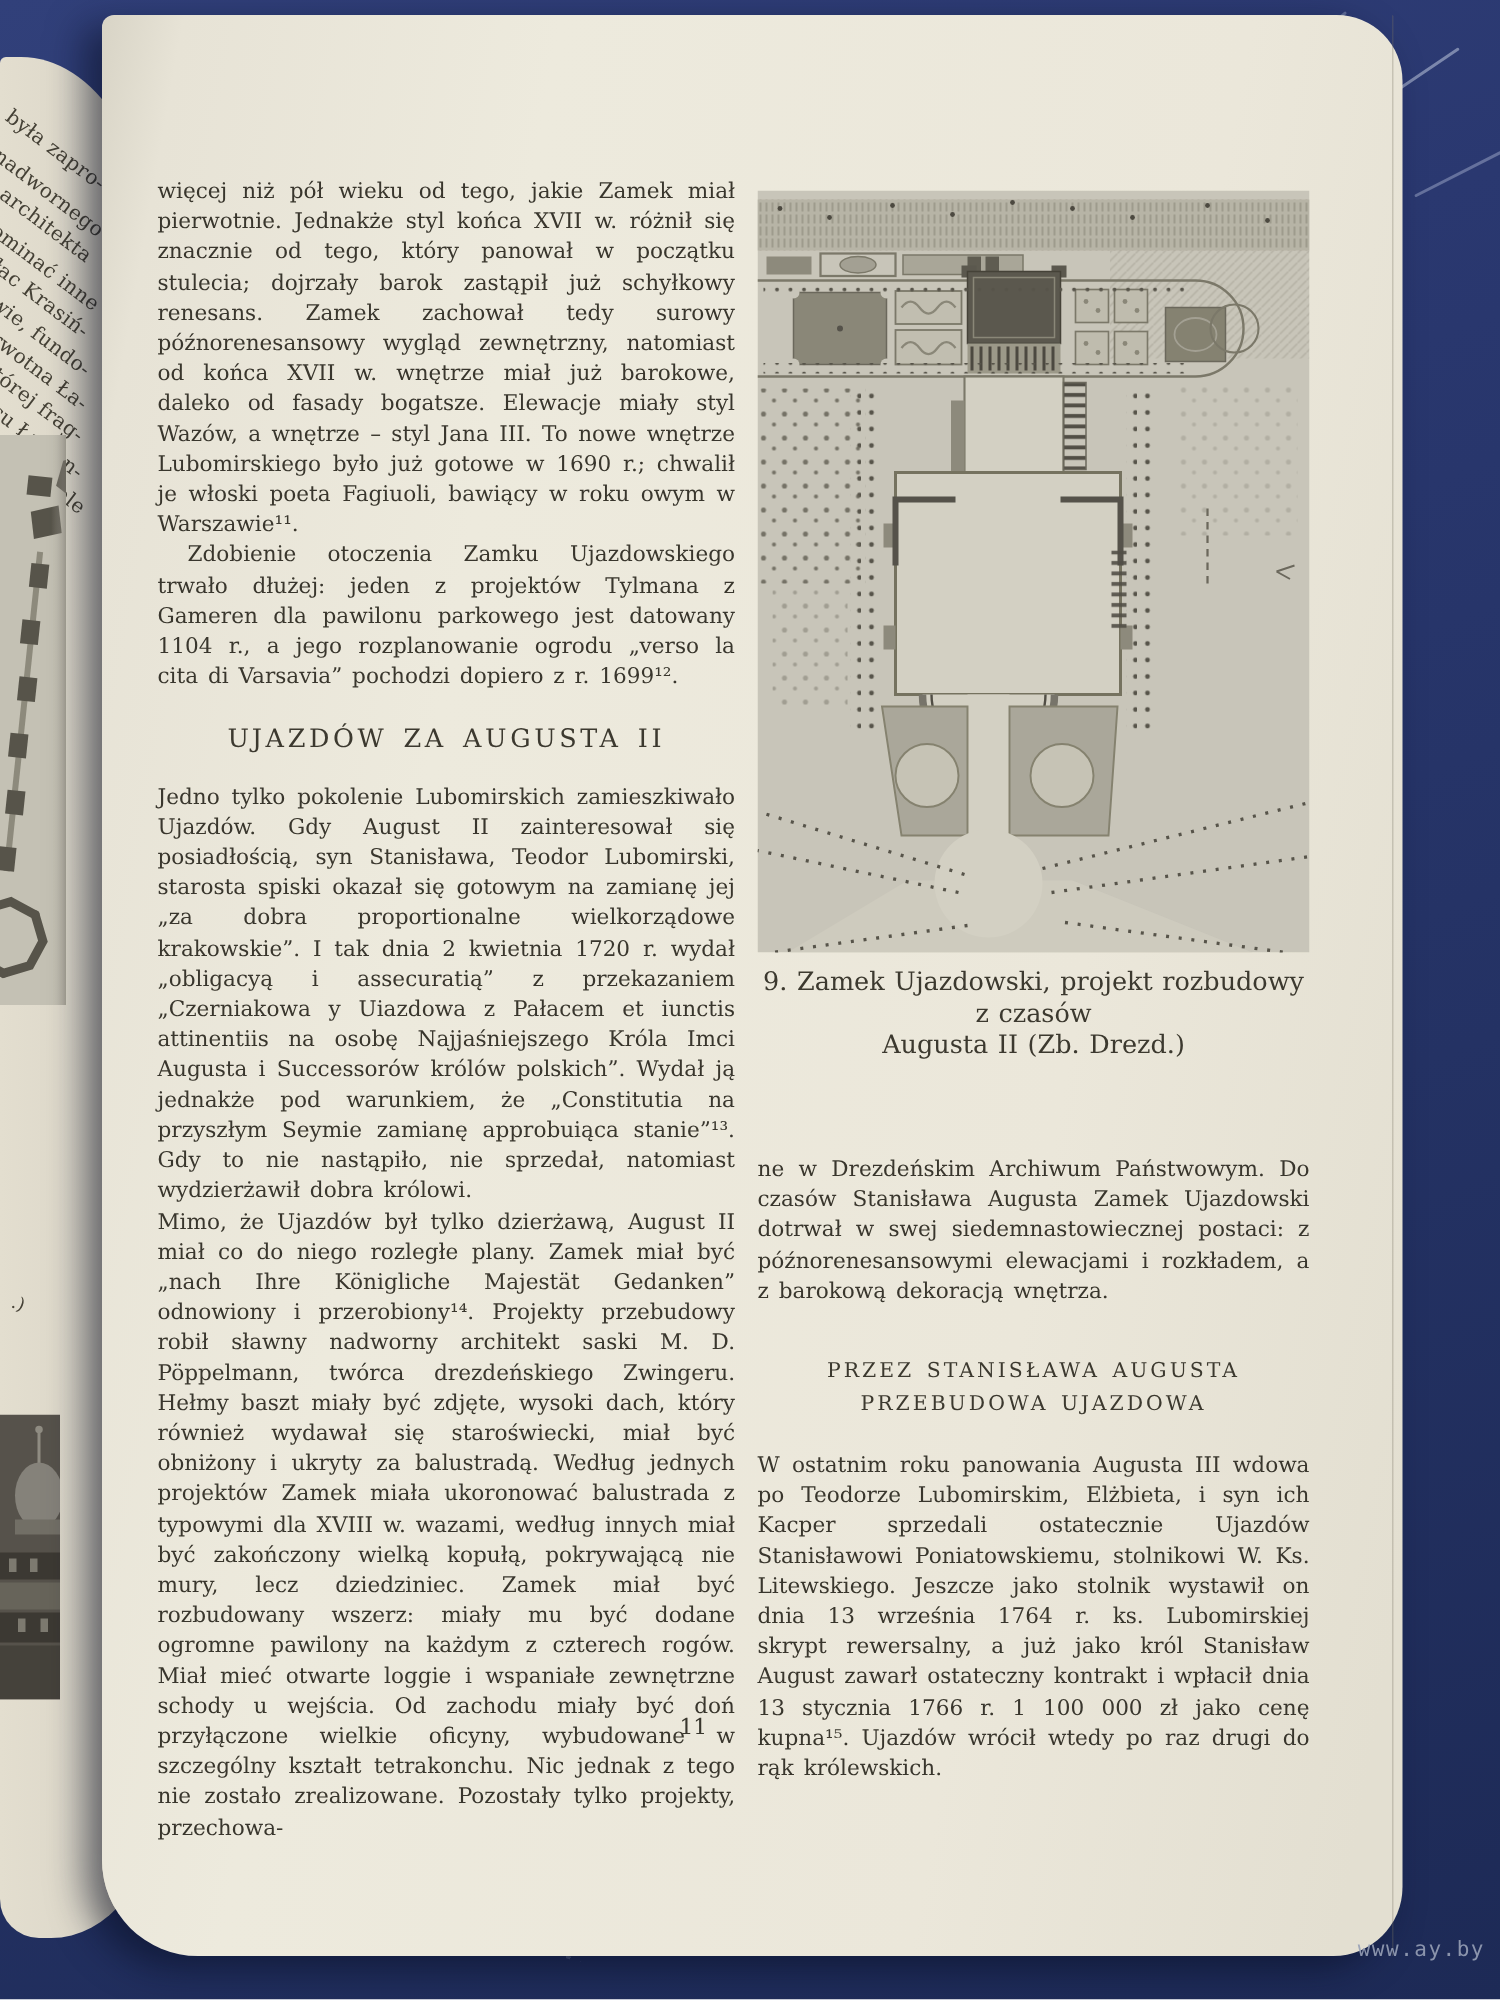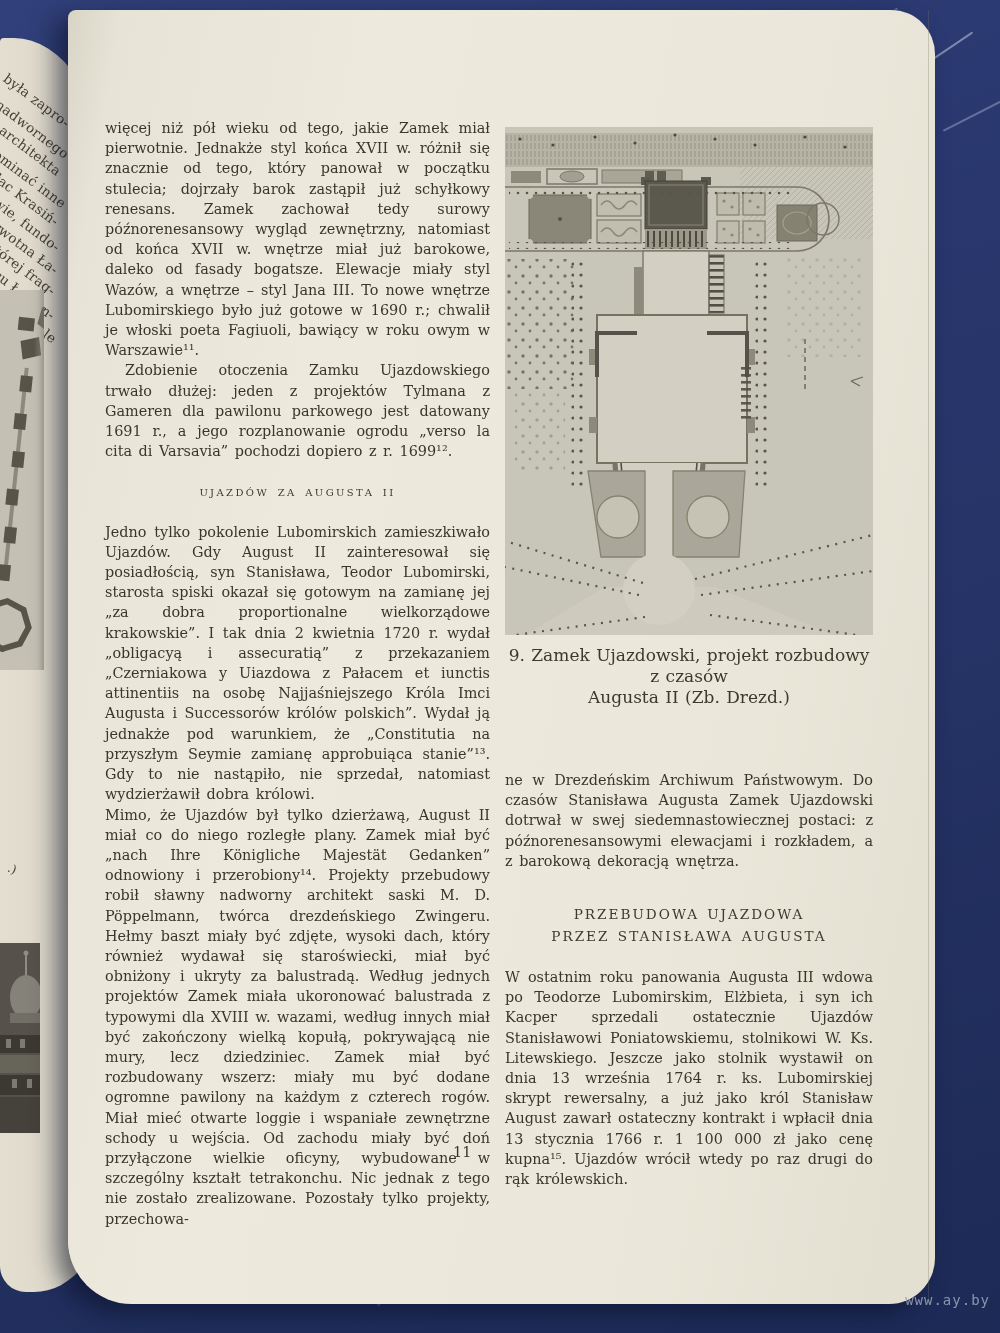--- a/index.html
+++ b/index.html
@@ -40,21 +40,21 @@
     box-shadow:-12px 8px 24px rgba(8,12,32,.55);
   }
   .fore-edge{
     position:absolute;top:0;right:6px;width:1px;height:100%;
     background:rgba(120,115,100,.30);border-radius:0 40px 40px 0;
   }
   .page-text{font-size:14.4px;line-height:20.2px;color:#39362d;text-align:justify;word-spacing:2px;}
   .para{margin:0;}
   .indent{text-indent:20px;}
   .section-heading{
-    text-align:center;font-size:10px;letter-spacing:2.4px;font-weight:400;
+    text-align:center;font-size:17px;letter-spacing:2.4px;font-weight:400;
     margin:22px 0 18px;color:#3c392f;word-spacing:3px;
   }
   .col-left{position:absolute;left:37px;top:108px;width:385px;}
   .col-right{position:absolute;left:437px;top:117px;width:368px;}
   .figure{margin:0;padding:0;line-height:0;}
   .caption{margin-top:10px;text-align:center;font-size:17px;line-height:21px;color:#3c392f;word-spacing:1px;}
   .rc-para1{margin-top:62px;}
   .rc-heading{margin:32px 0 0;text-align:center;font-size:13.6px;letter-spacing:2px;line-height:22px;color:#3c392f;font-weight:400;}
   .rc-para2{margin-top:20px;}
   .page-number{position:absolute;left:385px;top:1134px;width:40px;font-size:14.5px;color:#39362d;}
@@ -132,21 +132,21 @@
         <rect x="27" y="136" width="5" height="9" fill="#7d7a70"></rect>
       <rect x="0" y="154" width="40" height="36" fill="#45423b"></rect>
     </svg>
   </div>
 
   <div class="page">
     <div class="fore-edge"></div>
 
     <div class="col-left page-text">
       <p class="para">więcej niż pół wieku od tego, jakie Zamek miał pierwotnie. Jednakże styl końca XVII w. różnił się znacznie od tego, który panował w początku stulecia; dojrzały barok zastąpił już schyłkowy renesans. Zamek zachował tedy surowy późnorenesansowy wygląd zewnętrzny, natomiast od końca XVII w. wnętrze miał już barokowe, daleko od fasady bogatsze. Elewacje miały styl Wazów, a wnętrze – styl Jana III. To nowe wnętrze Lubomirskiego było już gotowe w 1690 r.; chwalił je włoski poeta Fagiuoli, bawiący w roku owym w Warszawie¹¹.</p>
-      <p class="para indent">Zdobienie otoczenia Zamku Ujazdowskiego trwało dłużej: jeden z projektów Tylmana z Gameren dla pawilonu parkowego jest datowany 1691 r., a jego rozplanowanie ogrodu „verso la cita di Varsavia” pochodzi dopiero z r. 1699¹².</p>
+      <p class="para indent">Zdobienie otoczenia Zamku Ujazdowskiego trwało dłużej: jeden z projektów Tylmana z Gameren dla pawilonu parkowego jest datowany 1104 r., a jego rozplanowanie ogrodu „verso la cita di Varsavia” pochodzi dopiero z r. 1699¹².</p>
       <h2 class="section-heading">UJAZDÓW ZA AUGUSTA II</h2>
       <p class="para">Jedno tylko pokolenie Lubomirskich zamieszkiwało Ujazdów. Gdy August II zainteresował się posiadłością, syn Stanisława, Teodor Lubomirski, starosta spiski okazał się gotowym na zamianę jej „za dobra proportionalne wielkorządowe krakowskie”. I tak dnia 2 kwietnia 1720 r. wydał „obligacyą i assecuratią” z przekazaniem „Czerniakowa y Uiazdowa z Pałacem et iunctis attinentiis na osobę Najjaśniejszego Króla Imci Augusta i Successorów królów polskich”. Wydał ją jednakże pod warunkiem, że „Constitutia na przyszłym Seymie zamianę approbuiąca stanie”¹³. Gdy to nie nastąpiło, nie sprzedał, natomiast wydzierżawił dobra królowi.</p>
       <p class="para">Mimo, że Ujazdów był tylko dzierżawą, August II miał co do niego rozległe plany. Zamek miał być „nach Ihre Königliche Majestät Gedanken” odnowiony i przerobiony¹⁴. Projekty przebudowy robił sławny nadworny architekt saski M. D. Pöppelmann, twórca drezdeńskiego Zwingeru. Hełmy baszt miały być zdjęte, wysoki dach, który również wydawał się staroświecki, miał być obniżony i ukryty za balustradą. Według jednych projektów Zamek miała ukoronować balustrada z typowymi dla XVIII w. wazami, według innych miał być zakończony wielką kopułą, pokrywającą nie mury, lecz dziedziniec. Zamek miał być rozbudowany wszerz: miały mu być dodane ogromne pawilony na każdym z czterech rogów. Miał mieć otwarte loggie i wspaniałe zewnętrzne schody u wejścia. Od zachodu miały być doń przyłączone wielkie oficyny, wybudowane w szczególny kształt tetrakonchu. Nic jednak z tego nie zostało zrealizowane. Pozostały tylko projekty, przechowa-</p>
     </div>
 
     <div class="col-right page-text">
 
       <div class="figure">
         <svg width="368" height="508" viewBox="0 0 368 508">
           <defs>
@@ -289,22 +289,22 @@
       </div>
 
       <div class="caption">
         <div>9. Zamek Ujazdowski, projekt rozbudowy z czasów</div>
         <div>Augusta II (Zb. Drezd.)</div>
       </div>
 
       <p class="para rc-para1">ne w Drezdeńskim Archiwum Państwowym. Do czasów Stanisława Augusta Zamek Ujazdowski dotrwał w swej siedemnastowiecznej postaci: z późnorenesansowymi elewacjami i rozkładem, a z barokową dekoracją wnętrza.</p>
 
       <h2 class="rc-heading">
+        <div>PRZEZ STANISŁAWA AUGUSTA</div>
         <div>PRZEBUDOWA UJAZDOWA</div>
-        <div>PRZEZ STANISŁAWA AUGUSTA</div>
       </h2>
 
       <p class="para rc-para2">W ostatnim roku panowania Augusta III wdowa po Teodorze Lubomirskim, Elżbieta, i syn ich Kacper sprzedali ostatecznie Ujazdów Stanisławowi Poniatowskiemu, stolnikowi W. Ks. Litewskiego. Jeszcze jako stolnik wystawił on dnia 13 września 1764 r. ks. Lubomirskiej skrypt rewersalny, a już jako król Stanisław August zawarł ostateczny kontrakt i wpłacił dnia 13 stycznia 1766 r. 1 100 000 zł jako cenę kupna¹⁵. Ujazdów wrócił wtedy po raz drugi do rąk królewskich.</p>
     </div>
 
     <div class="page-number">11</div>
   </div>
 
   <div class="watermark">www.ay.by</div>
 </div>

